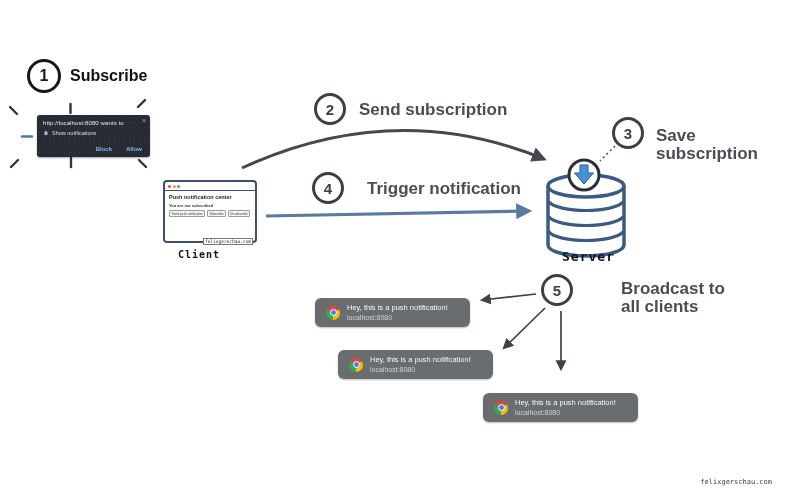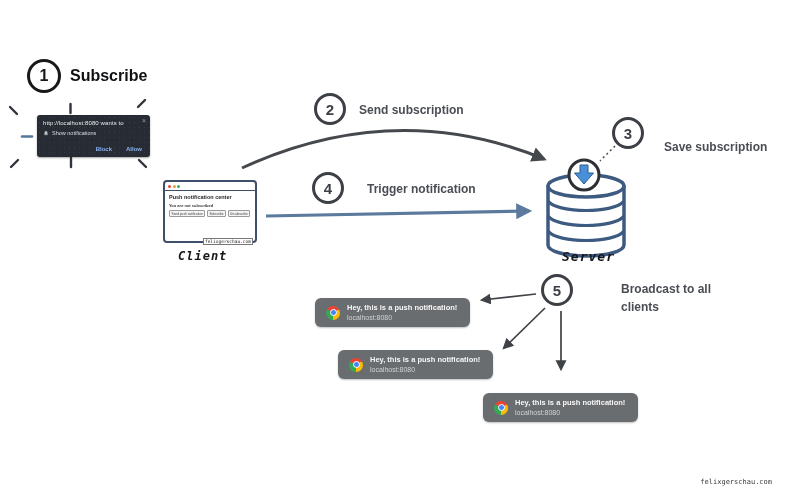--- a/index.html
+++ b/index.html
@@ -10,21 +10,21 @@
   .abs{position:absolute;}
   
   .step-circle{
     position:absolute;box-sizing:border-box;border-radius:50%;
     background:#fff;border:3px solid #3c3f45;color:#3c3f45;
     display:flex;align-items:center;justify-content:center;
     font-weight:bold;font-size:15px;width:32px;height:32px;
   }
   .step-circle.first{border-color:#17181a;color:#17181a;width:34px;height:34px;border-width:3px;font-size:16px;}
   .step-label{
-    position:absolute;font-weight:bold;color:#4a4e54;font-size:12px;line-height:18px;
+    position:absolute;font-weight:bold;color:#4a4e54;font-size:17px;line-height:18px;
   }
   .step-label.first{color:#101113;font-size:16px;}
   
   .perm-dialog{
     position:absolute;left:37px;top:115px;width:113px;height:42px;box-sizing:border-box;
     background:#272b33;border-radius:3px;padding:5px 6px;
     background-image:radial-gradient(circle,rgba(255,255,255,0.08) 0.6px,transparent 0.7px);
     background-size:5px 5px;box-shadow:0 1px 2px rgba(0,0,0,0.35);
   }
   .perm-origin{font-size:6px;color:#e8eaed;letter-spacing:0.1px;}
@@ -54,21 +54,21 @@
   }
   .node-label{
     position:absolute;font-family:"DejaVu Sans Mono",monospace;font-weight:bold;color:#15161a;
   }
   
   .toast{
     position:absolute;width:155px;height:29px;background:#6a6d70;border-radius:6px;
     display:flex;align-items:center;gap:7px;padding-left:11px;box-sizing:border-box;
     box-shadow:0 1px 2px rgba(0,0,0,0.25);
   }
-  .toast-msg{font-size:7.5px;font-weight:bold;color:#f7f7f7;line-height:9px;}
+  .toast-msg{font-size:7.5px;font-weight:normal;color:#f7f7f7;line-height:9px;}
   .toast-src{font-size:7px;color:#d2d2d2;line-height:9px;margin-top:1px;}
   .chrome-icon{
     position:relative;width:14px;height:14px;border-radius:50%;flex:0 0 14px;
     background:conic-gradient(from 60deg,#fbbc05 0 120deg,#34a853 120deg 240deg,#ea4335 240deg 360deg);
   }
   .chrome-icon::after{
     content:"";position:absolute;left:3.5px;top:3.5px;width:7px;height:7px;border-radius:50%;
     background:#4285f4;border:1.5px solid #fff;box-sizing:border-box;
   }
   
@@ -145,58 +145,58 @@
   <div class="step-label" style="left:359px;top:101px;">Send subscription</div>
 
   <div class="step-circle" style="left:312px;top:172px;">
     <span>4</span>
   </div>
   <div class="step-label" style="left:367px;top:180px;">Trigger notification</div>
 
   <div class="step-circle" style="left:612px;top:117px;">
     <span>3</span>
   </div>
-  <div class="step-label" style="left:656px;top:138px;margin-left:8px;">Save subscription</div>
+  <div class="step-label" style="left:656px;top:127px;">Save subscription</div>
 
   <div class="client-window">
     <div class="cw-titlebar">
       <span class="cw-dot red"></span>
       <span class="cw-dot yellow"></span>
       <span class="cw-dot green"></span>
     </div>
     <div class="cw-body">
       <div class="cw-title">Push notification center</div>
       <div class="cw-subtitle">You are not subscribed</div>
       <div class="cw-buttons">
         <span class="cw-btn">Send push notification</span>
         <span class="cw-btn">Subscribe</span>
         <span class="cw-btn">Unsubscribe</span>
       </div>
       <div class="cw-footer">felixgerschau.com</div>
     </div>
   </div>
-  <div class="node-label" style="left:178px;top:249px;font-size:12px;letter-spacing:1px;font-style:italic;">Client</div>
+  <div class="node-label" style="left:178px;top:249px;font-size:10px;letter-spacing:1px;">Client</div>
 
   <div class="abs" style="left:543px;top:172px;">
     <svg width="86" height="88" viewBox="0 0 86 88">
       <path d="M5,14 L5,73 A38,11 0 0 0 81,73 L81,14" fill="#ffffff" stroke="#3d5a80" stroke-width="3.5" stroke-linecap="round"></path>
       <ellipse cx="43" cy="14" rx="38" ry="11" fill="#ffffff" stroke="#3d5a80" stroke-width="3.5"></ellipse>
       <path d="M6,30 A38,11 0 0 0 80,30" fill="none" stroke="#3d5a80" stroke-width="3.2" stroke-linecap="round"></path>
       <path d="M6,45 A38,11 0 0 0 80,45" fill="none" stroke="#3d5a80" stroke-width="3.2" stroke-linecap="round"></path>
       <path d="M6,60 A38,11 0 0 0 80,60" fill="none" stroke="#3d5a80" stroke-width="3.2" stroke-linecap="round"></path>
     </svg>
   </div>
 
   <div class="abs" style="left:566px;top:157px;">
     <svg width="36" height="36" viewBox="0 0 36 36">
       <circle cx="18" cy="18" r="15" fill="#ffffff" stroke="#2c2f33" stroke-width="3"></circle>
       <path d="M14,8 h8 v8 h5.5 L18,27 8.5,16 H14 z" fill="#4a90d9" stroke="#2b5c8a" stroke-width="1"></path>
     </svg>
   </div>
-  <div class="node-label" style="left:562px;top:249px;font-size:13px;letter-spacing:1px;font-style:italic;">Server</div>
+  <div class="node-label" style="left:562px;top:249px;font-size:13px;letter-spacing:1px;">Server</div>
 
   <div class="step-circle" style="left:541px;top:274px;">
     <span>5</span>
   </div>
   <div class="step-label" style="left:585px;top:280px;width:125px;margin-left:36px;">Broadcast to all clients</div>
 
   <div class="toast" style="left:315px;top:298px;">
     <span class="chrome-icon"></span>
     <span>
       <div class="toast-msg">Hey, this is a push notification!</div>

